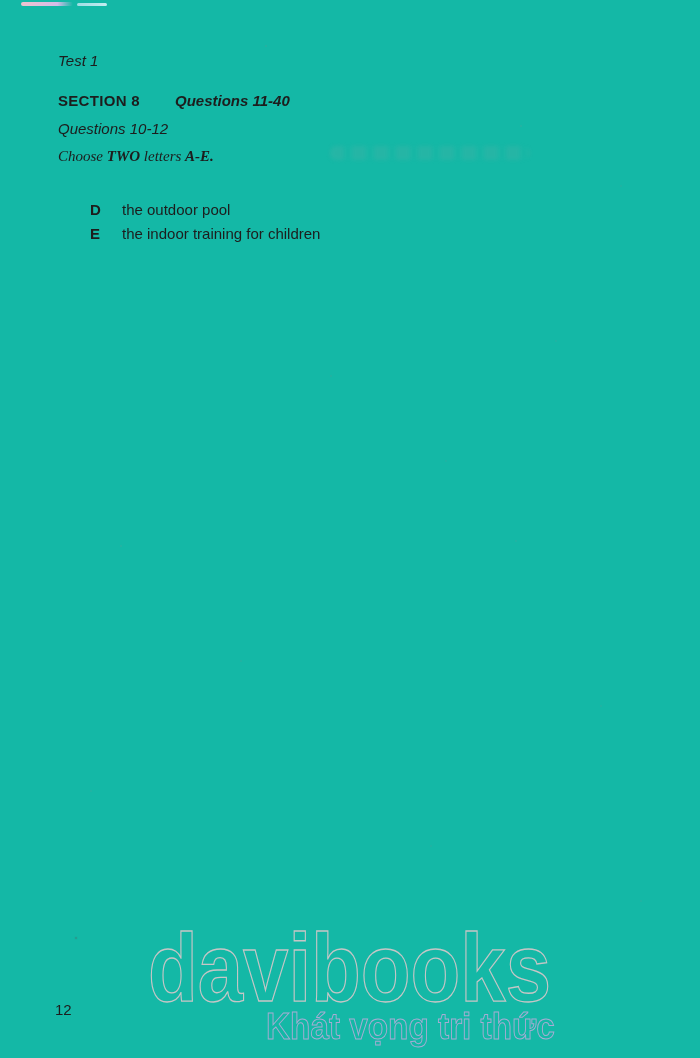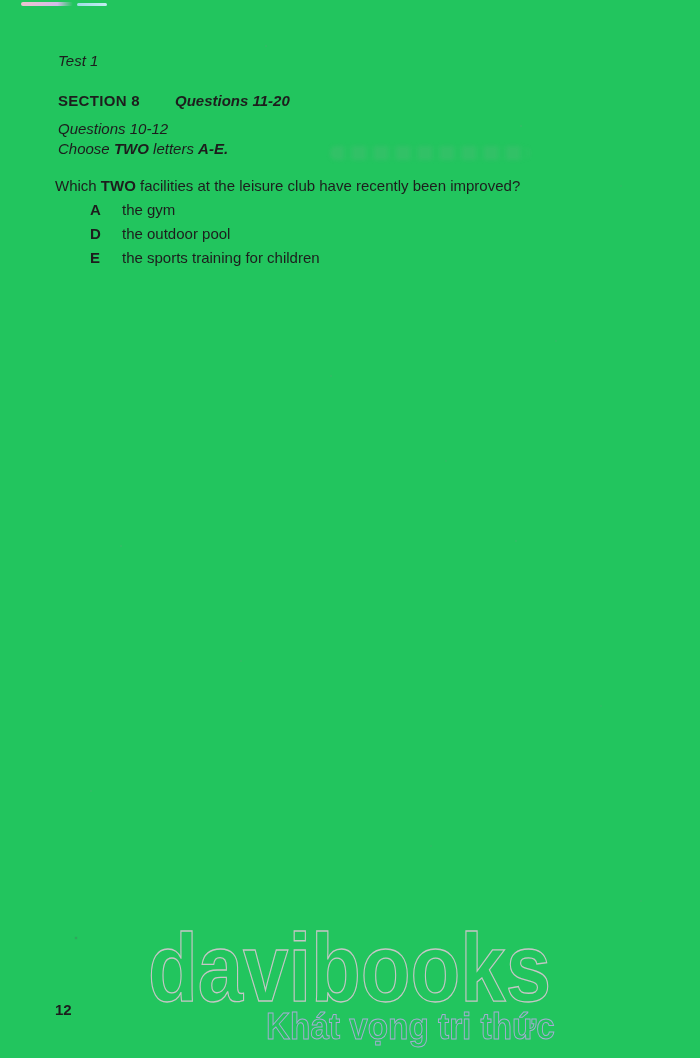--- a/index.html
+++ b/index.html
@@ -1,20 +1,20 @@
 <!DOCTYPE html>
 <html><head>
 <meta charset="utf-8">
 <style>
   html, body { margin: 0; padding: 0; background: #ffffff; }
   .page {
     position: relative;
     width: 700px;
     height: 1058px;
-    background: #22c55e;
+    background: #14b8a6;
     overflow: hidden;
     font-family: "Liberation Sans", sans-serif;
     color: #1d1d1d;
   }
 
   
   .scan-strip { position: absolute; top: 2px; left: 21px; height: 5px; width: 86px; }
   .strip-pink {
     position: absolute; left: 0; top: 0; width: 52px; height: 4px;
     background: linear-gradient(to right, #eec3cf, #d3bce8 70%, rgba(211,188,232,0));
@@ -28,21 +28,21 @@
 
   .line { position: absolute; left: 58px; font-size: 15px; line-height: 17px; white-space: nowrap; }
   .italic { font-style: italic; }
   .bold { font-weight: bold; }
 
   .running-header { top: 52px; }
   .section-line { top: 92px; font-weight: bold; }
   .section-line .heading { display: inline-block; min-width: 117px; letter-spacing: 0.3px; }
   .section-line .range { font-style: italic; }
   .subrange { top: 120px; }
-  .instruction { top: 140px; }
+  .instruction { top: 148px; font-family: Liberation Serif, serif; }
   .question { top: 177px; left: 55px; }
 
   .options { position: absolute; top: 201px; left: 90px; }
   .option-row { height: 24px; font-size: 15px; line-height: 17px; white-space: nowrap; }
   .opt-letter { display: inline-block; width: 32px; font-weight: bold; }
 
   
   .wm-title {
     position: absolute; top: 919px; left: 148px;
     font-size: 97px; line-height: 1; font-weight: bold;
@@ -56,21 +56,21 @@
   .wm-tagline {
     position: absolute; top: 1007px; left: 266px;
     font-size: 37px; line-height: 1.1; font-weight: bold;
     color: transparent;
     -webkit-text-stroke: 1px #a7acd4;
     transform: scaleX(0.9);
     transform-origin: left top;
     white-space: nowrap;
   }
 
-  .page-number { position: absolute; top: 1001px; left: 55px; font-size: 15px; font-weight: bold; }
+  .page-number { position: absolute; top: 1001px; left: 55px; font-size: 15px; font-weight: normal; }
 
   
   .noise {
     position: absolute; top: 0; left: 0; width: 2px; height: 2px; border-radius: 50%;
     background: transparent;
     box-shadow:
       265px 45px 0 0 rgba(140,140,140,0.18),
       95px 105px 0 0 rgba(140,140,140,0.14),
       520px 125px 0 0 rgba(140,140,140,0.16),
       620px 185px 0 0 rgba(140,140,140,0.12),
@@ -102,42 +102,36 @@
 <div class="page">
 
   <div class="scan-strip">
     <span class="strip-pink"></span>
     <span class="strip-cyan"></span>
   </div>
 
   <div class="line italic running-header">Test 1</div>
 
   <div class="line section-line">
-    <span class="heading">SECTION 8</span><span class="range">Questions 11-20</span>
+    <span class="heading">SECTION 8</span><span class="range">Questions 11-40</span>
   </div>
 
   <div class="line italic subrange">Questions 10-12</div>
 
   <div class="line italic instruction">
     <span>Choose </span><span class="bold">TWO</span><span> letters </span><span class="bold">A-E.</span>
   </div>
 
-  <div class="line question">
-    <span>Which </span><span class="bold">TWO</span><span> facilities at the leisure club have recently been improved?</span>
-  </div>
 
   <div class="options">
-    <div class="option-row">
-      <span class="opt-letter">A</span><span class="opt-text">the gym</span>
-    </div>
     <div class="option-row">
       <span class="opt-letter">D</span><span class="opt-text">the outdoor pool</span>
     </div>
     <div class="option-row">
-      <span class="opt-letter">E</span><span class="opt-text">the sports training for children</span>
+      <span class="opt-letter">E</span><span class="opt-text">the indoor training for children</span>
     </div>
   </div>
 
   <div class="smudge"></div>
 
   <div class="wm-title">davibooks</div>
   <div class="wm-tagline">Khát vọng tri thức</div>
 
   <div class="page-number">12</div>
 

